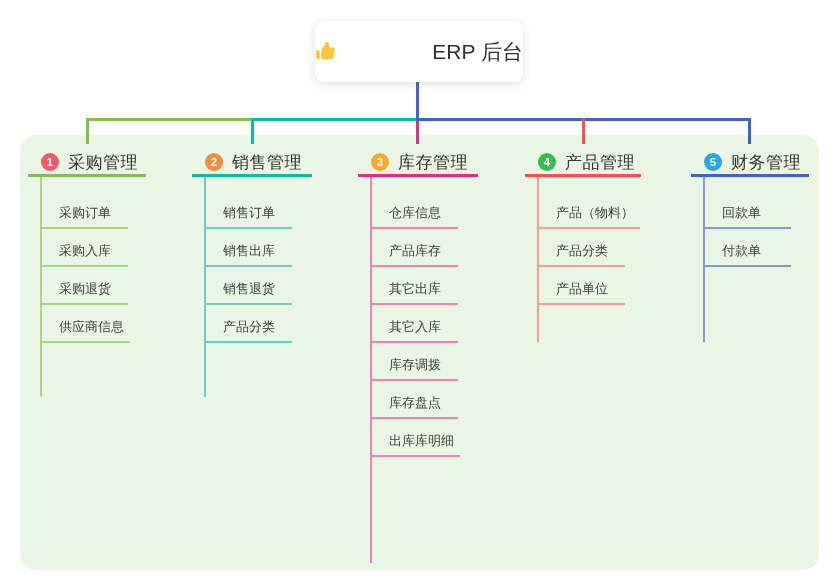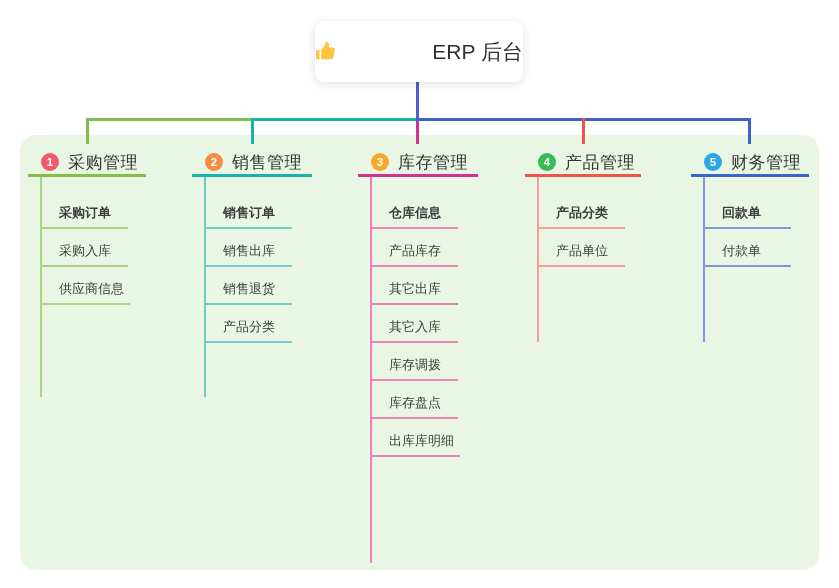--- a/index.html
+++ b/index.html
@@ -29,21 +29,21 @@
   .bheader{display:flex;align-items:center;gap:9px;padding-left:13px;height:27px;
     box-sizing:border-box;border-bottom:3px solid var(--c);}
   .badge{width:18px;height:18px;border-radius:50%;background:var(--bc);color:#fff;
     font-size:11.5px;font-weight:700;display:flex;align-items:center;justify-content:center;flex:0 0 18px;}
   .blabel{font-size:17px;font-weight:500;color:#333;letter-spacing:.5px;white-space:nowrap;font-family:Liberation Mono, monospace;}
   .trunk{position:absolute;left:12px;top:27px;width:2px;background:var(--lc);}
   .b1 .trunk,.b2 .trunk{height:220px;}
   .b3 .trunk{height:386px;}
   .b4 .trunk,.b5 .trunk{height:165px;}
   .child{height:38px;display:flex;align-items:flex-end;}
-  .child:first-child{height:52px;font-weight:bold;}
+  .child:first-child{height:52px;}
   .clabel{margin-left:12px;padding:0 6px 6px 19px;border-bottom:2px solid var(--lc);
     min-width:88px;box-sizing:border-box;font-size:13px;color:#3d3d3d;white-space:nowrap;line-height:1.15;}
 </style>
 </head>
 <body>
 
 <div class="stage">
 
   <div class="panel" style="background: rgb(233, 246, 227);"></div>
 
@@ -72,20 +72,23 @@
       <span class="badge">1</span>
       <span class="blabel">采购管理</span>
     </div>
     <div class="trunk"></div>
     <div class="children">
       <div class="child">
           <span class="clabel">采购订单</span>
         </div>
       <div class="child">
           <span class="clabel">采购入库</span>
+        </div>
+      <div class="child">
+          <span class="clabel">采购退货</span>
         </div>
       <div class="child">
           <span class="clabel">供应商信息</span>
         </div>
     </div>
   </div>
 
   <div class="branch b2" style="--c: #19B2AC; --lc: #6FCCC6; --bc: #F68C42;">
     <div class="bheader">
       <span class="badge">2</span>
@@ -140,20 +143,23 @@
   </div>
 
   <div class="branch b4" style="--c: #F4534D; --lc: #F79D98; --bc: #35BC53;">
     <div class="bheader">
       <span class="badge">4</span>
       <span class="blabel">产品管理</span>
     </div>
     <div class="trunk"></div>
     <div class="children">
       <div class="child">
+          <span class="clabel">产品（物料）</span>
+        </div>
+      <div class="child">
           <span class="clabel">产品分类</span>
         </div>
       <div class="child">
           <span class="clabel">产品单位</span>
         </div>
     </div>
   </div>
 
   <div class="branch b5" style="--c: #3C63CC; --lc: #8298D8; --bc: #29A7E8;">
     <div class="bheader">

